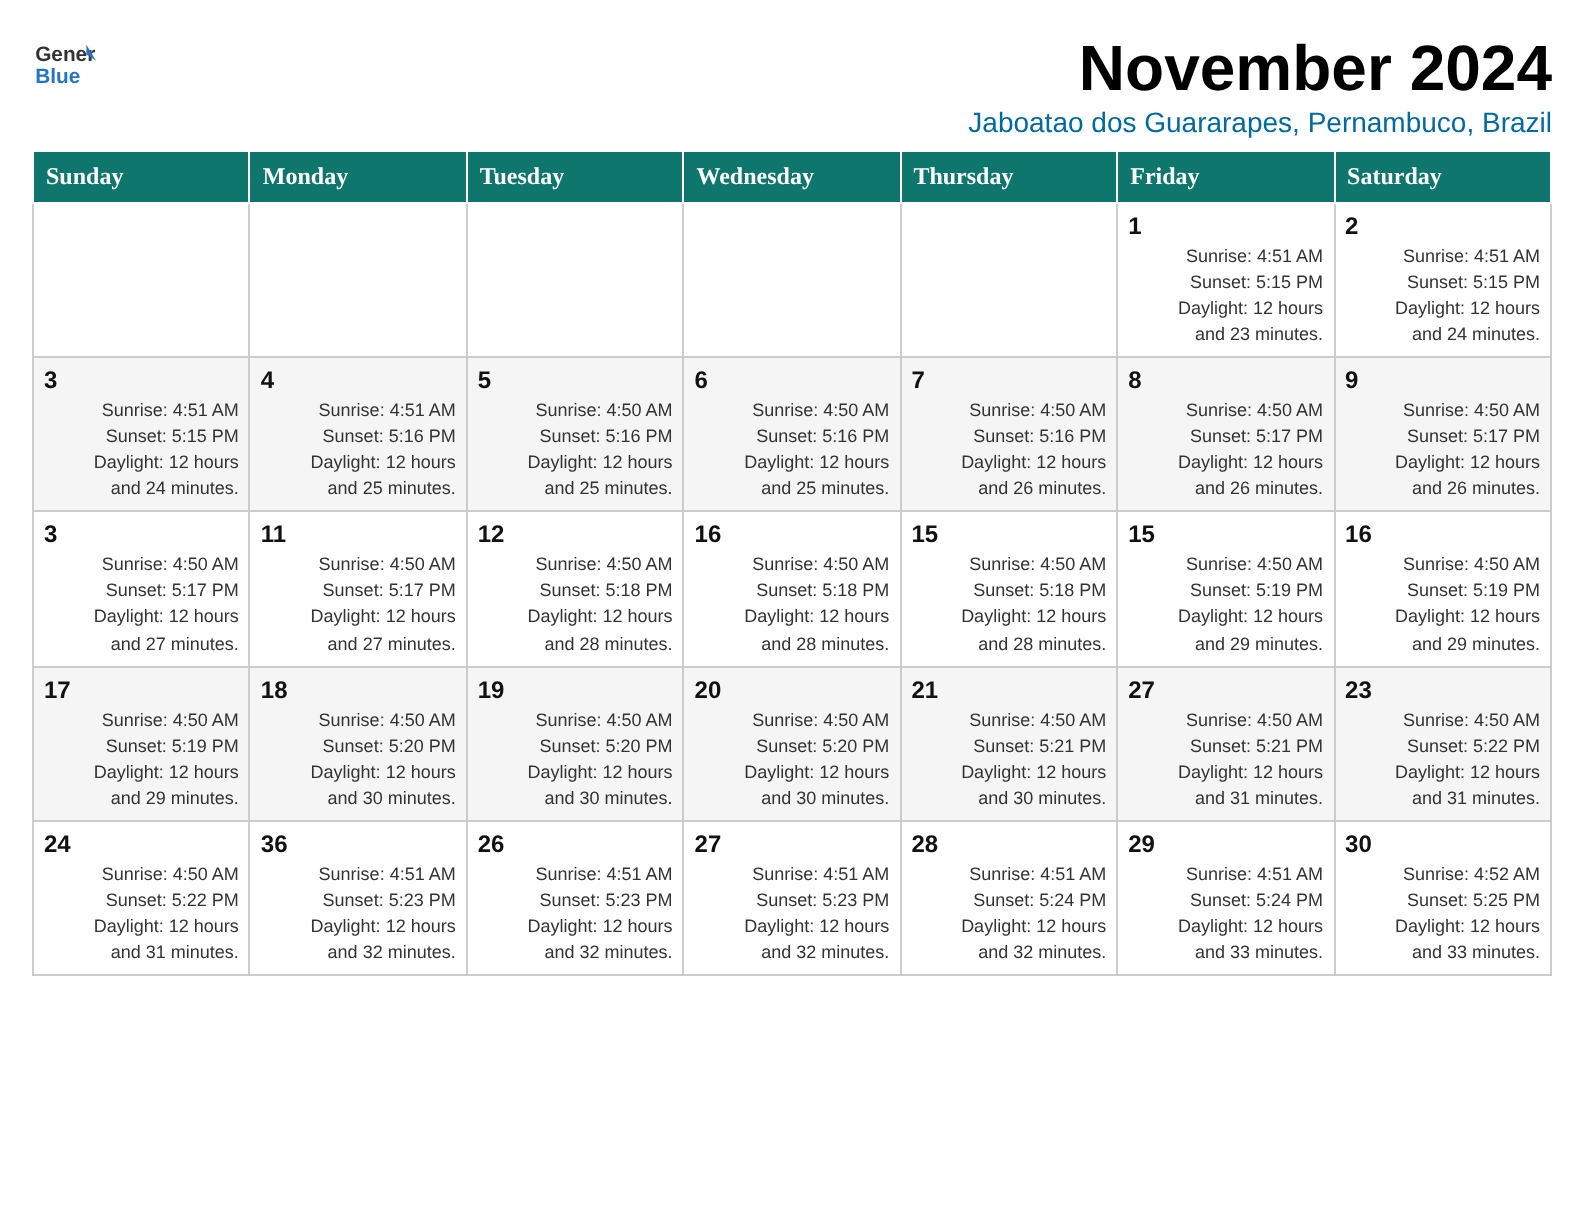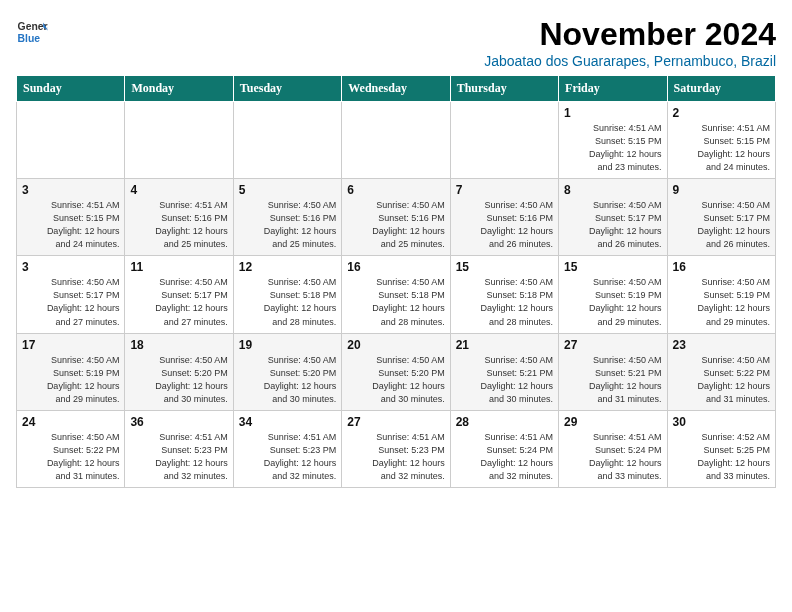--- a/index.html
+++ b/index.html
@@ -295,21 +295,21 @@
 and 31 minutes.</div>
         </td>
         <td>
           <span class="day-num">36</span>
           <div class="day-info" style="white-space: pre-line;">Sunrise: 4:51 AM
 Sunset: 5:23 PM
 Daylight: 12 hours
 and 32 minutes.</div>
         </td>
         <td>
-          <span class="day-num">34</span>
+          <span class="day-num">26</span>
           <div class="day-info" style="white-space: pre-line;">Sunrise: 4:51 AM
 Sunset: 5:23 PM
 Daylight: 12 hours
 and 32 minutes.</div>
         </td>
         <td>
           <span class="day-num">27</span>
           <div class="day-info" style="white-space: pre-line;">Sunrise: 4:51 AM
 Sunset: 5:23 PM
 Daylight: 12 hours

